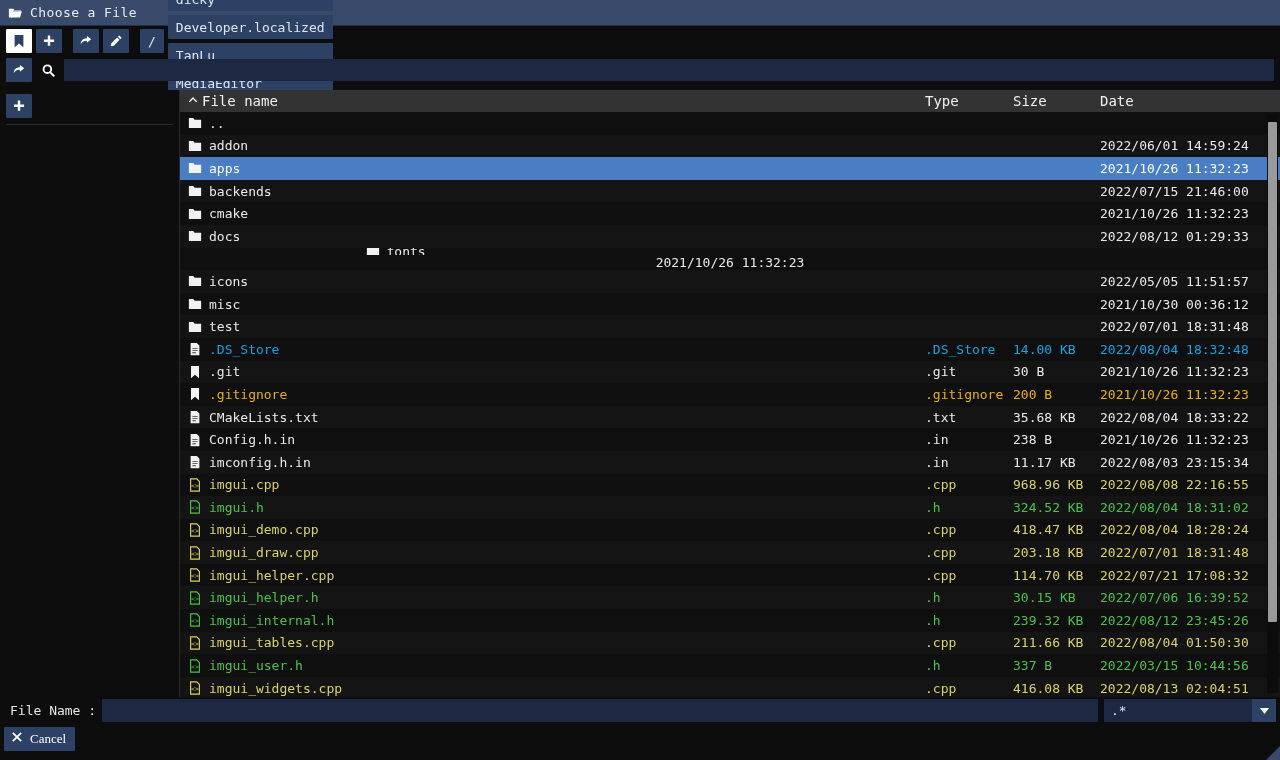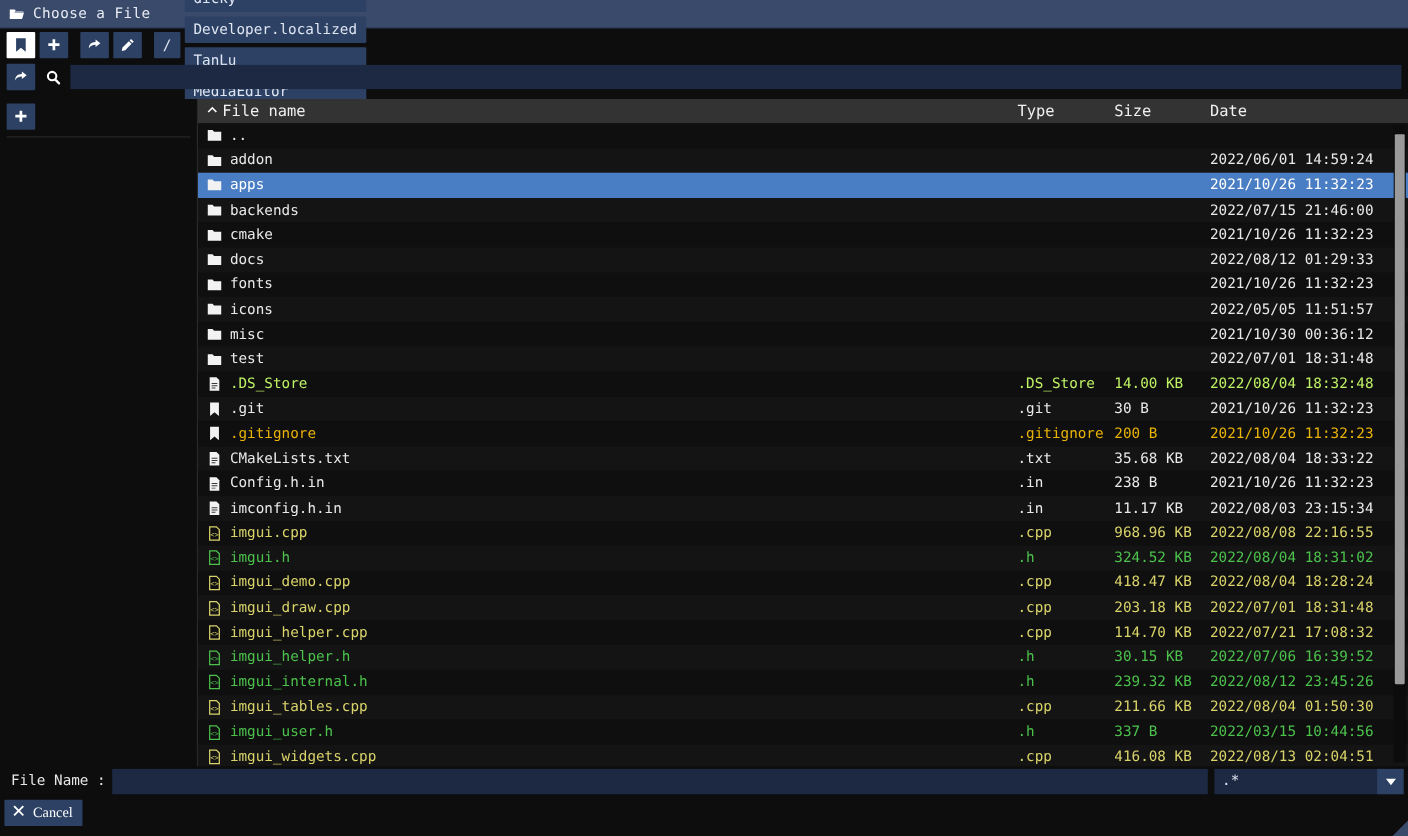--- a/index.html
+++ b/index.html
@@ -296,73 +296,73 @@
                 <svg viewBox="0 0 16 16" class="ic" width="14" height="15">
                   <path d="M1 2.4h5l1.5 1.8H15v9.4H1z" fill="#f2f2f2"></path>
                 </svg>
               </span>
               <span>docs</span>
             </div>
             <div class="c-type"></div>
             <div class="c-size"></div>
             <div class="c-date">2022/08/12 01:29:33</div>
           </div>
+          <div class="row even" style="color: rgb(233, 233, 233); flex-direction: column;">
+            <div class="c-name">
+              <span>
+                <svg viewBox="0 0 16 16" class="ic" width="14" height="15">
+                  <path d="M1 2.4h5l1.5 1.8H15v9.4H1z" fill="#f2f2f2"></path>
+                </svg>
+              </span>
+              <span>fonts</span>
+            </div>
+            <div class="c-type"></div>
+            <div class="c-size"></div>
+            <div class="c-date">2021/10/26 11:32:23</div>
+          </div>
+          <div class="row odd" style="color: rgb(233, 233, 233);">
+            <div class="c-name">
+              <span>
+                <svg viewBox="0 0 16 16" class="ic" width="14" height="15">
+                  <path d="M1 2.4h5l1.5 1.8H15v9.4H1z" fill="#f2f2f2"></path>
+                </svg>
+              </span>
+              <span>icons</span>
+            </div>
+            <div class="c-type"></div>
+            <div class="c-size"></div>
+            <div class="c-date">2022/05/05 11:51:57</div>
+          </div>
           <div class="row even" style="color: rgb(233, 233, 233);">
             <div class="c-name">
               <span>
                 <svg viewBox="0 0 16 16" class="ic" width="14" height="15">
                   <path d="M1 2.4h5l1.5 1.8H15v9.4H1z" fill="#f2f2f2"></path>
                 </svg>
               </span>
-              <span>fonts</span>
-            </div>
-            <div class="c-type"></div>
-            <div class="c-size"></div>
-            <div class="c-date">2021/10/26 11:32:23</div>
-          </div>
-          <div class="row odd" style="color: rgb(233, 233, 233);">
-            <div class="c-name">
-              <span>
-                <svg viewBox="0 0 16 16" class="ic" width="14" height="15">
-                  <path d="M1 2.4h5l1.5 1.8H15v9.4H1z" fill="#f2f2f2"></path>
-                </svg>
-              </span>
-              <span>icons</span>
-            </div>
-            <div class="c-type"></div>
-            <div class="c-size"></div>
-            <div class="c-date">2022/05/05 11:51:57</div>
-          </div>
-          <div class="row even" style="color: rgb(233, 233, 233);">
-            <div class="c-name">
-              <span>
-                <svg viewBox="0 0 16 16" class="ic" width="14" height="15">
-                  <path d="M1 2.4h5l1.5 1.8H15v9.4H1z" fill="#f2f2f2"></path>
-                </svg>
-              </span>
               <span>misc</span>
             </div>
             <div class="c-type"></div>
             <div class="c-size"></div>
             <div class="c-date">2021/10/30 00:36:12</div>
           </div>
           <div class="row odd" style="color: rgb(233, 233, 233);">
             <div class="c-name">
               <span>
                 <svg viewBox="0 0 16 16" class="ic" width="14" height="15">
                   <path d="M1 2.4h5l1.5 1.8H15v9.4H1z" fill="#f2f2f2"></path>
                 </svg>
               </span>
               <span>test</span>
             </div>
             <div class="c-type"></div>
             <div class="c-size"></div>
             <div class="c-date">2022/07/01 18:31:48</div>
           </div>
-          <div class="row even" style="color: #bef264;">
+          <div class="row even" style="color: #0ea5e9;">
             <div class="c-name">
               <span>
                 <svg viewBox="0 0 16 16" class="ic" width="14" height="15">
                   <path d="M3 1h7l3 3v11H3z" fill="#f2f2f2"></path>
                   <path d="M5 7h6v1H5zm0 2.4h6v1H5zm0 2.4h4v1H5z" fill="#3a3a3a"></path>
                 </svg>
               </span>
               <span>.DS_Store</span>
             </div>
             <div class="c-type">.DS_Store</div>

